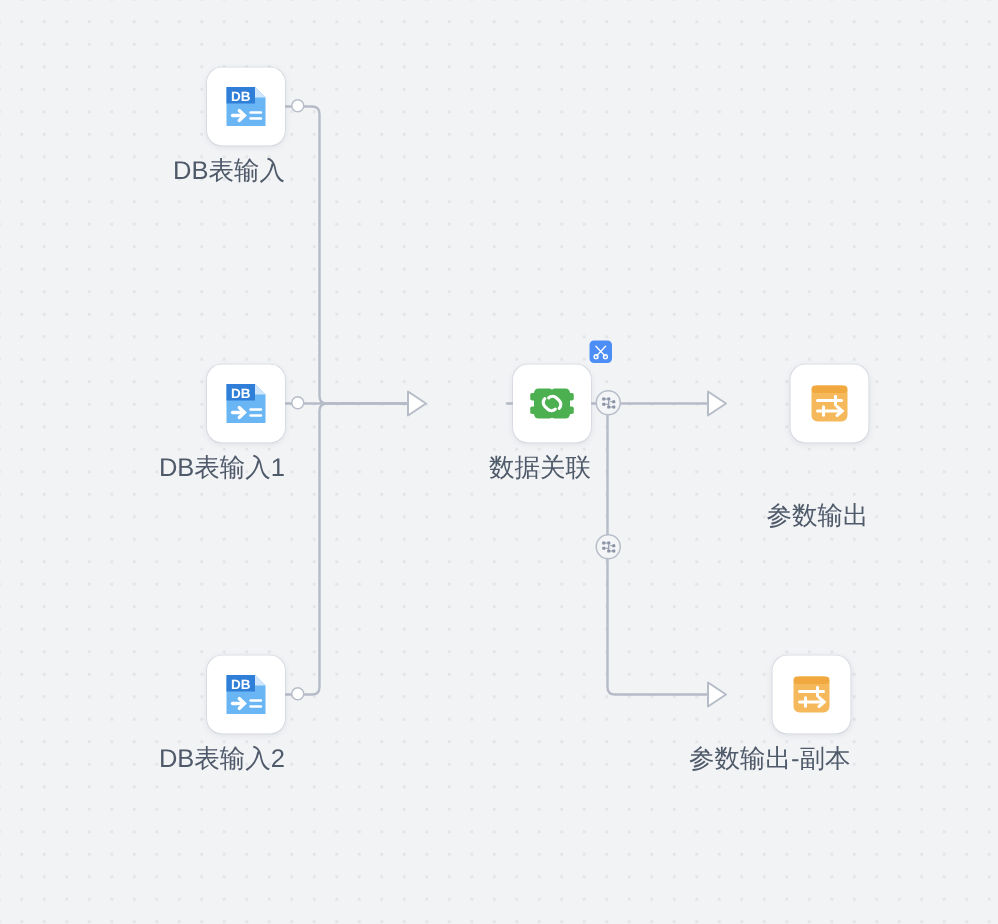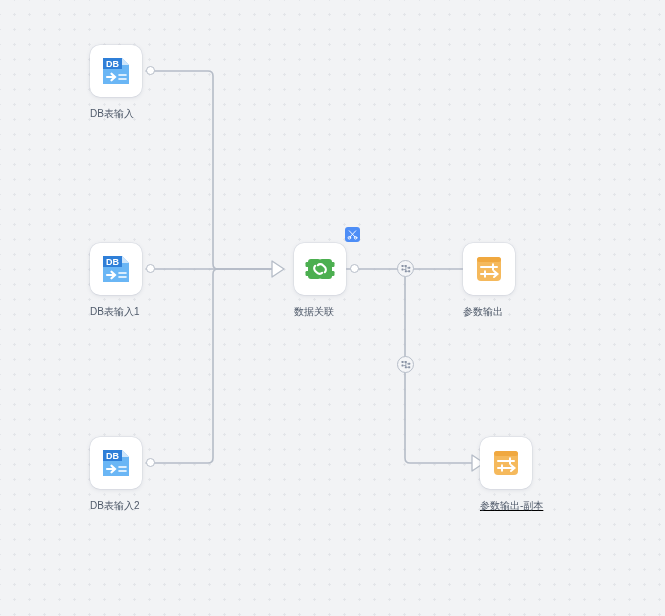--- a/index.html
+++ b/index.html
@@ -24,36 +24,36 @@
     left: 0; top: 0;
     width: 665px;
     height: 616px;
     pointer-events: none;
   }
   .node {
     position: absolute;
     width: 100px;
     display: flex;
     flex-direction: column;
-    align-items: flex-start;
+    align-items: flex-end;
   }
   .node-box {
     position: relative;
     width: 52px;
     height: 52px;
     border-radius: 10px;
     background: #ffffff;
     box-shadow: 0 1px 4px rgba(70,80,110,0.13), 0 0 0 0.5px rgba(200,206,218,0.5);
     display: flex;
     align-items: center;
     justify-content: center;
   }
   .node-label {
     margin-top: 9px;
-    font-size: 10px;
+    font-size: 17px;
     line-height: 16px;
     color: #4e5969;
     white-space: nowrap;
     text-align: center;
   }
   .port-out {
     position: absolute;
     right: -13px;
     top: 50%;
     margin-top: -5px;
@@ -200,38 +200,38 @@
             <circle cx="2.6" cy="9.6" r="1.4"></circle>
             <circle cx="9.4" cy="9.6" r="1.4"></circle>
           </g>
         </svg>
       </div>
       <div class="port-out"></div>
     </div>
     <div class="node-label">数据关联</div>
   </div>
 
-  <div class="node" style="left:463px; top:243px;">
+  <div class="node" style="left:479px; top:243px;gap:32px;">
     <div class="node-box">
       <svg width="32" height="32" viewBox="0 0 32 32">
         <rect x="4" y="4" width="24" height="24" rx="4" fill="#f5b95c"></rect>
         <rect x="4" y="4" width="24" height="5" rx="2.5" fill="#f0a83f"></rect>
         <g stroke="#ffffff" stroke-width="2" stroke-linecap="round" fill="none">
           <path d="M8 14 H24"></path>
           <path d="M8 21 H24"></path>
           <path d="M20 11.2 L20 16.8"></path>
           <path d="M12 18.2 L12 23.8"></path>
           <path d="M21 18 L24.5 21 L21 24"></path>
         </g>
       </svg>
     </div>
     <div class="node-label">参数输出</div>
   </div>
 
-  <div class="node" style="left:480px; top:437px;text-decoration:underline;">
+  <div class="node" style="left:467px; top:437px;">
     <div class="node-box">
       <svg width="32" height="32" viewBox="0 0 32 32">
         <rect x="4" y="4" width="24" height="24" rx="4" fill="#f5b95c"></rect>
         <rect x="4" y="4" width="24" height="5" rx="2.5" fill="#f0a83f"></rect>
         <g stroke="#ffffff" stroke-width="2" stroke-linecap="round" fill="none">
           <path d="M8 14 H24"></path>
           <path d="M8 21 H24"></path>
           <path d="M20 11.2 L20 16.8"></path>
           <path d="M12 18.2 L12 23.8"></path>
           <path d="M21 18 L24.5 21 L21 24"></path>

